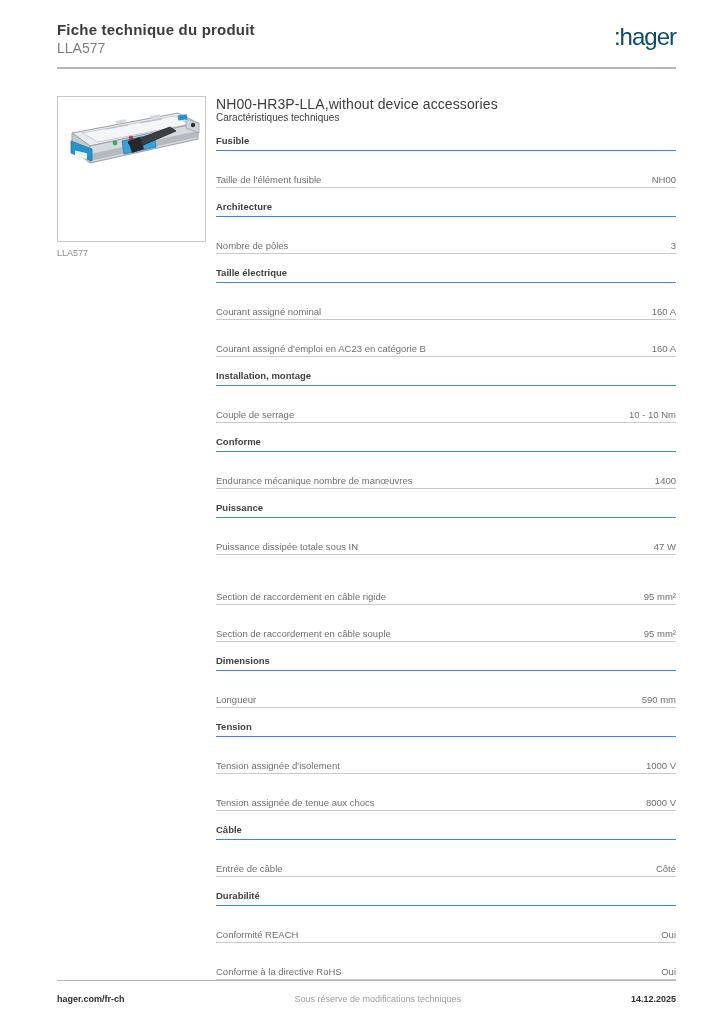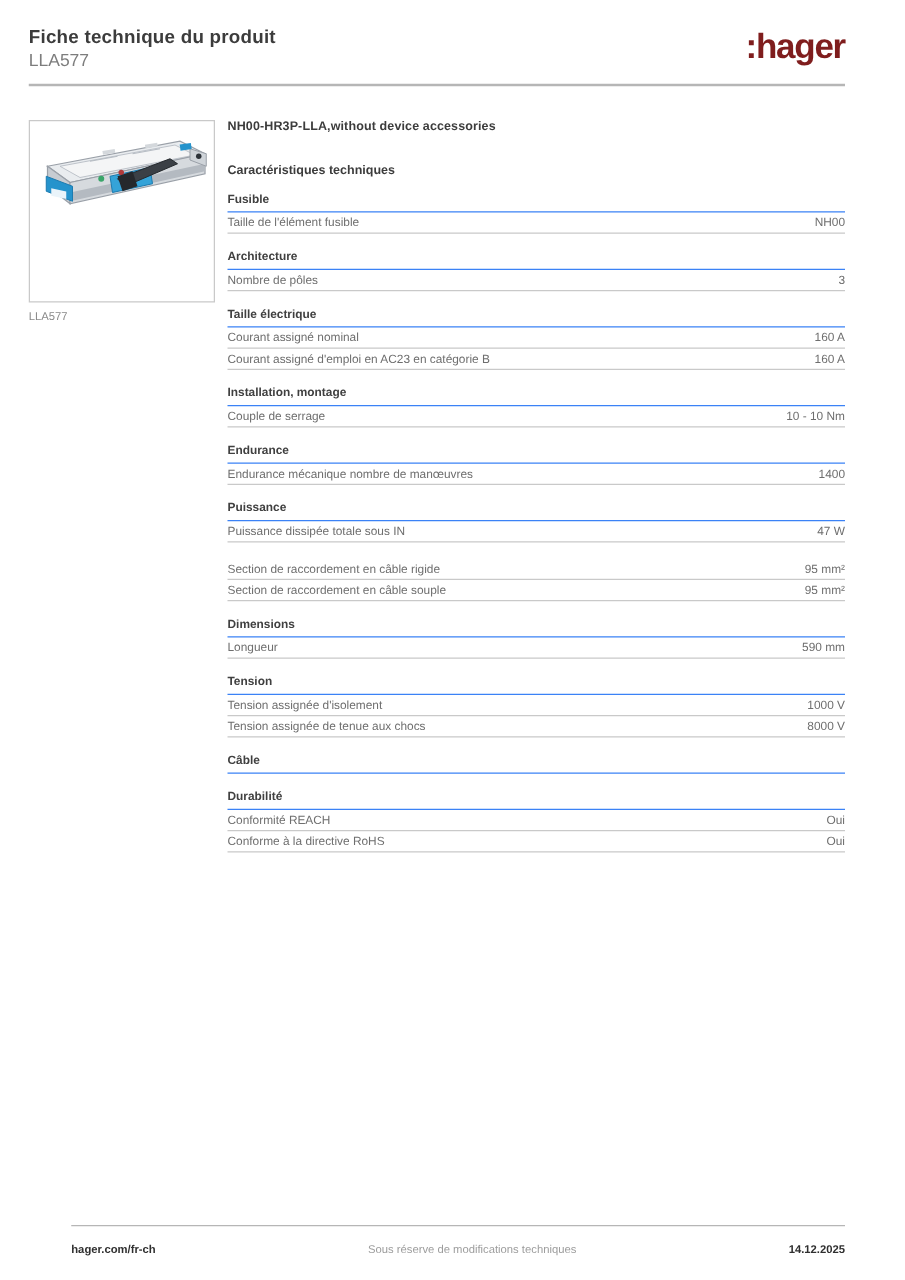--- a/index.html
+++ b/index.html
@@ -4,45 +4,45 @@
 <style>
   html,body { margin:0; padding:0; }
   body {
     width:724px; height:1024px;
     background:#ffffff;
     font-family:"Liberation Sans", sans-serif;
     position:relative;
     overflow:hidden;
     color:#3d3d3d;
   }
-  .page { padding:20px 48px 0 23px; }
+  .page { padding:20px 48px 0 57px; }
 
   
   .header { display:flex; justify-content:space-between; align-items:flex-start; }
   .header-title { font-size:15px; font-weight:bold; color:#3c3c3c; line-height:19px; letter-spacing:.2px; }
   .header-sub   { font-size:14px; color:#7d7d7d; line-height:18px; }
-  .logo { font-size:28px; font-weight:bold; color:#7f1d1d; letter-spacing:-1px; line-height:30px; margin-top:2px; }
+  .logo { font-size:24px; font-weight:normal; color:#0c4a6e; letter-spacing:-1px; line-height:30px; margin-top:2px; }
   .header-rule { height:2px; background:#b6b6b6; margin-top:10px; }
 
   
   .main { display:flex; margin-top:27px; }
   .image-col { width:149px; flex:none; }
   .image-box { width:147px; height:144px; border:1px solid #c9c9c9; background:#fff; overflow:hidden; }
   .image-caption { margin-top:6px; font-size:9px; color:#8a8a8a; }
 
   .table-col { flex:1; margin-left:10px; }
-  .product-name  { font-size:10px; font-weight:bold; color:#3c3c3c; letter-spacing:.1px; }
-  .table-heading { font-size:10px; font-weight:bold; color:#3c3c3c; margin-top:24px; }
+  .product-name  { font-size:14px; font-weight:normal; color:#3c3c3c; letter-spacing:.1px; }
+  .table-heading { font-size:10px; font-weight:normal; color:#3c3c3c; }
   .sections { margin-top:12px; }
   .section { margin-top:13px; }
   .section:first-child { margin-top:0; }
   .section-title { font-size:9.5px; font-weight:bold; color:#404040; padding-bottom:4px; border-bottom:1px solid #3b82f6; }
   .row { display:flex; justify-content:space-between; align-items:baseline;
          font-size:9.5px; color:#6e6e6e; padding:3px 0 2px; border-bottom:1px solid #c9c9c9; }
-  .row-label { text-align:center; }
+  .row-label { text-align:center;margin-top:20px; }
   .row-value { text-align:right; white-space:nowrap; padding-left:10px; }
 
   
   .footer { position:absolute; left:57px; right:48px; bottom:20px; }
   .footer-rule { height:1.5px; background:#b6b6b6; }
   .footer-row { display:flex; align-items:center; margin-top:13px; font-size:9px; }
   .footer-left  { font-weight:bold; color:#2f2f2f; white-space:nowrap; }
   .footer-center{ flex:1; text-align:center; color:#9c9c9c; }
   .footer-right { font-weight:bold; color:#2f2f2f; white-space:nowrap; }
 </style>
@@ -128,21 +128,21 @@
             </div>
           </div>
           <div class="section">
             <div class="section-title">Installation, montage</div>
             <div class="row">
               <span class="row-label">Couple de serrage</span>
               <span class="row-value">10 - 10 Nm</span>
             </div>
           </div>
           <div class="section">
-            <div class="section-title">Endurance</div>
+            <div class="section-title">Conforme</div>
             <div class="row">
               <span class="row-label">Endurance mécanique nombre de manœuvres</span>
               <span class="row-value">1400</span>
             </div>
           </div>
           <div class="section">
             <div class="section-title">Puissance</div>
             <div class="row">
               <span class="row-label">Puissance dissipée totale sous IN</span>
               <span class="row-value">47 W</span>
@@ -171,20 +171,24 @@
               <span class="row-label">Tension assignée d'isolement</span>
               <span class="row-value">1000 V</span>
             </div>
             <div class="row">
               <span class="row-label">Tension assignée de tenue aux chocs</span>
               <span class="row-value">8000 V</span>
             </div>
           </div>
           <div class="section">
             <div class="section-title">Câble</div>
+            <div class="row">
+              <span class="row-label">Entrée de câble</span>
+              <span class="row-value">Côté</span>
+            </div>
           </div>
           <div class="section">
             <div class="section-title">Durabilité</div>
             <div class="row">
               <span class="row-label">Conformité REACH</span>
               <span class="row-value">Oui</span>
             </div>
             <div class="row">
               <span class="row-label">Conforme à la directive RoHS</span>
               <span class="row-value">Oui</span>

